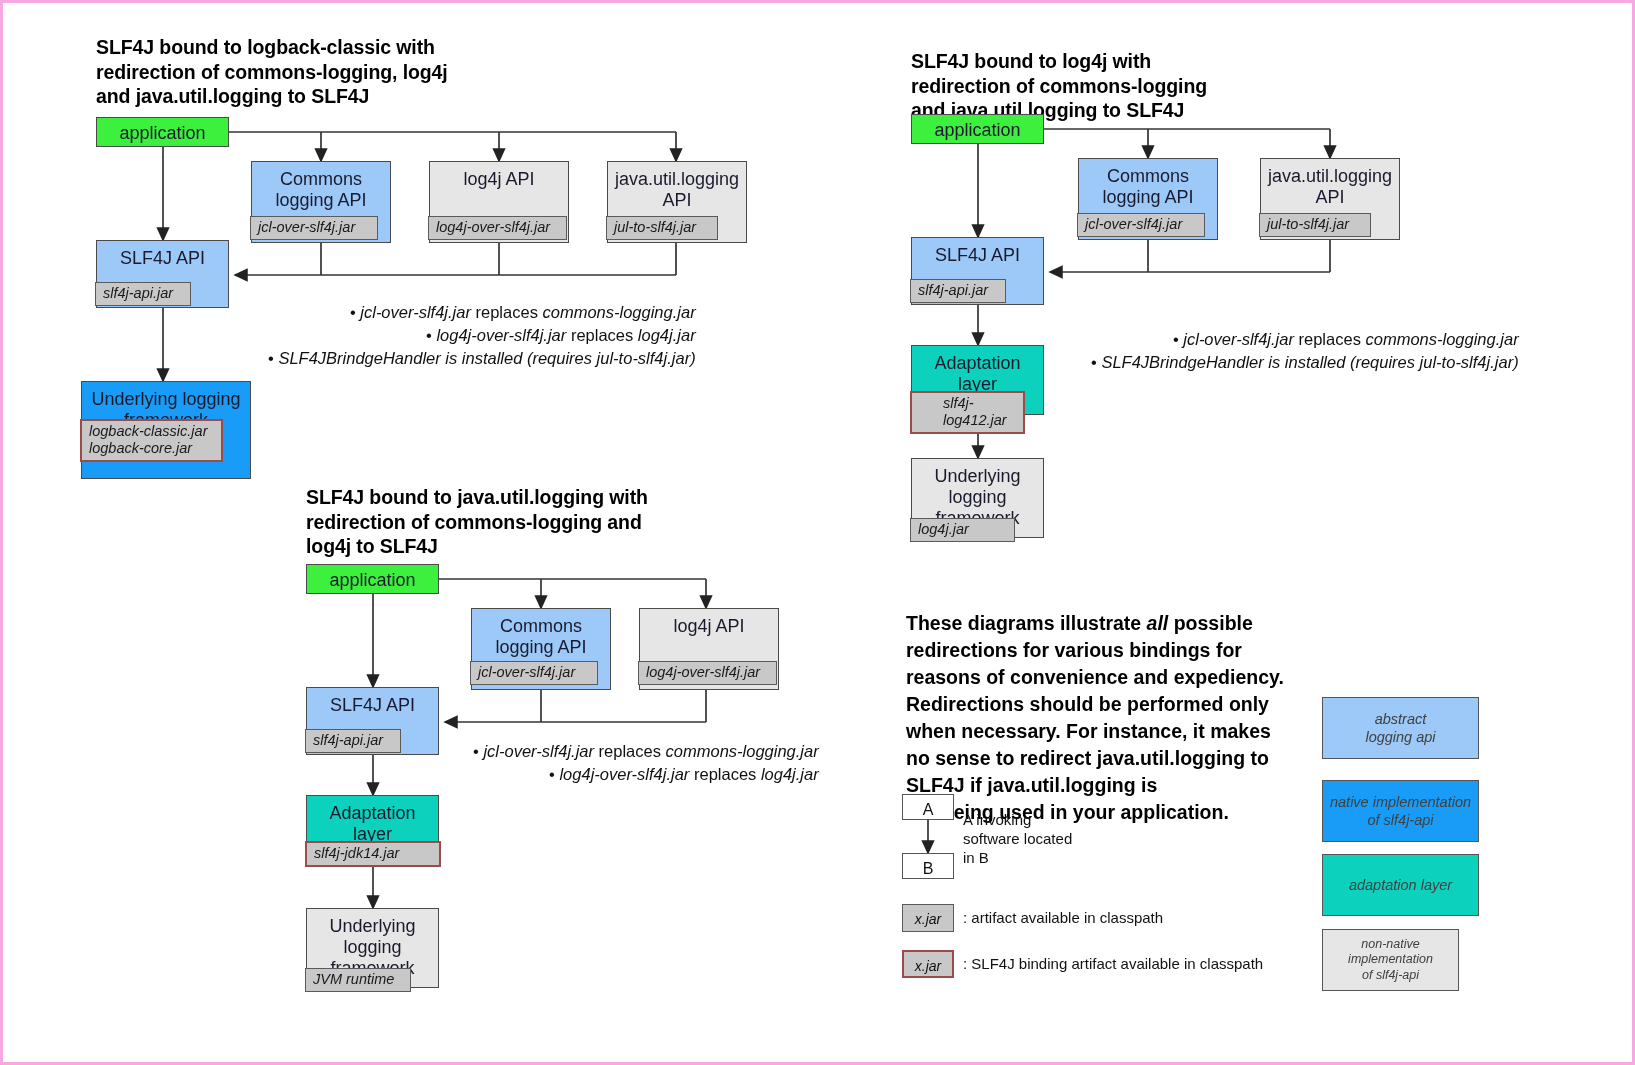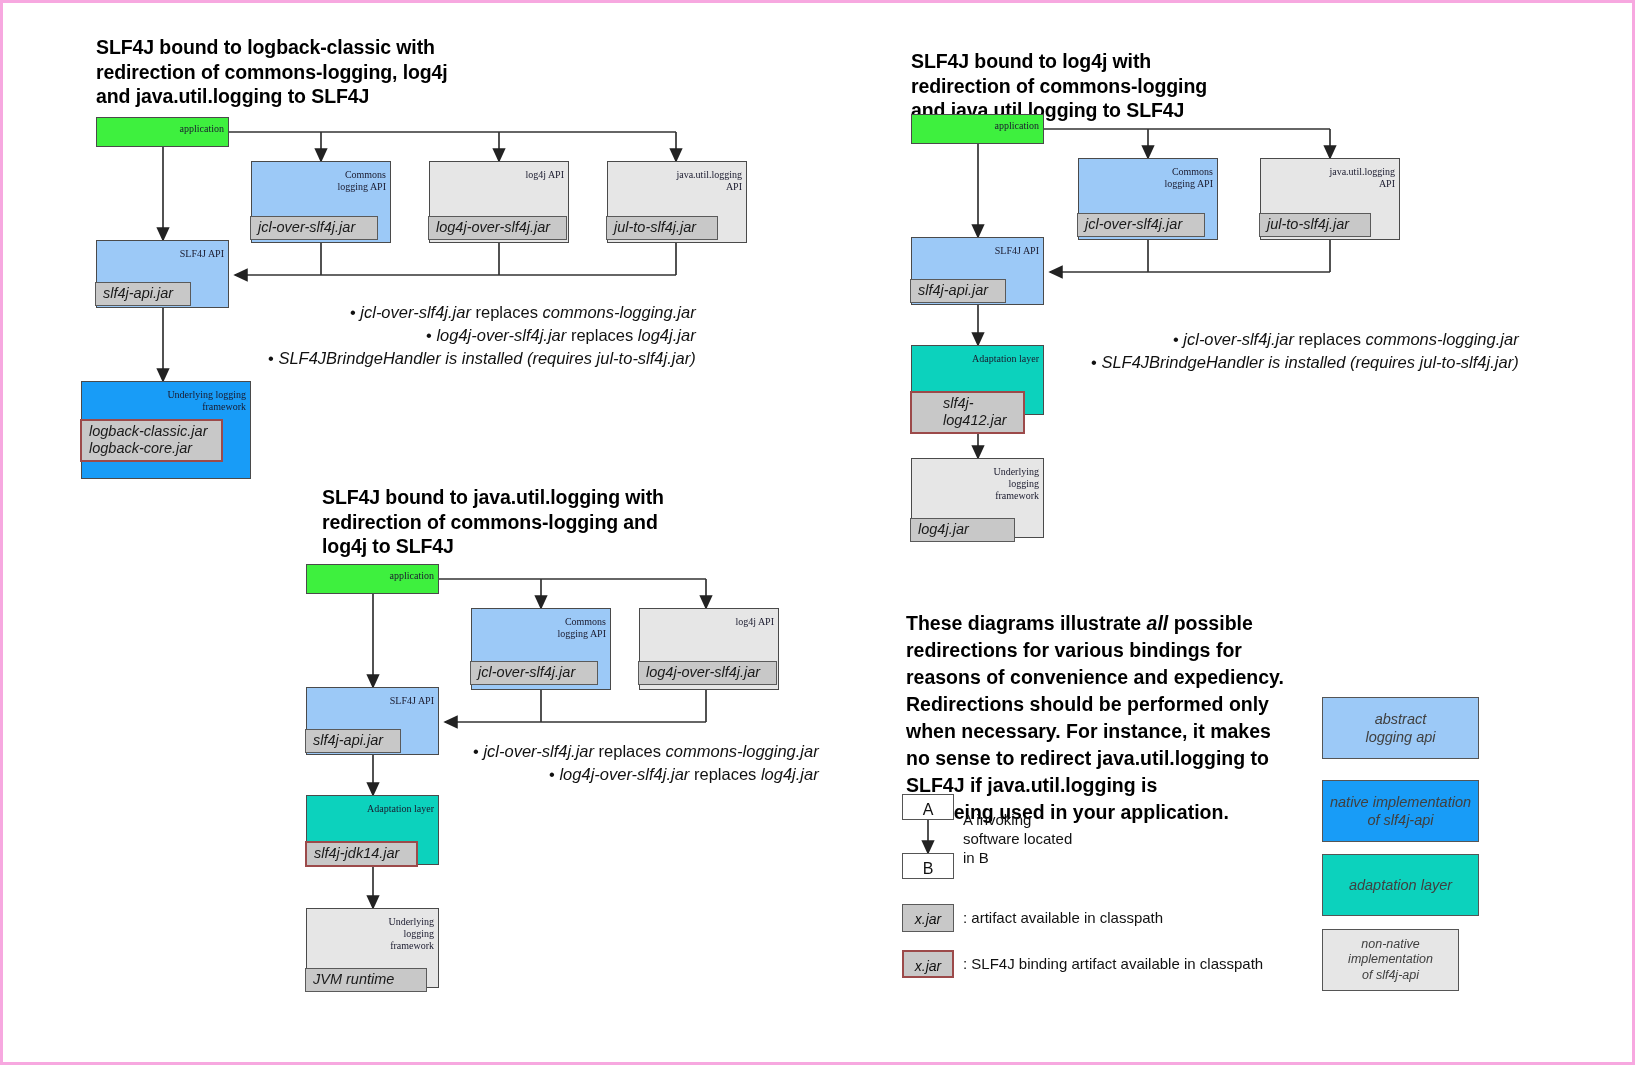--- a/index.html
+++ b/index.html
@@ -25,25 +25,24 @@
     width: 1635px;
     height: 1065px;
     pointer-events: none;
   }
   
   .node {
     position: absolute;
     box-sizing: border-box;
     border: 1.5px solid #4a4a4a;
     color: #1a1a2e;
-    font-size: 10px;
+    font-size: 18px;
     line-height: 1.18;
-    text-align: right;
+    text-align: center;
     display: block;
-    font-family: Liberation Serif, serif;
   }
   .node .title {
     display: block;
     padding-top: 7px;
     padding-left: 4px;
     padding-right: 4px;
     white-space: pre-line;
   }
   .jar {
     position: absolute;
@@ -279,21 +278,21 @@
 logging
 framework</span>
   </div>
   <div class="jar" style="left:907px; top:515px; width:105px;">log4j.jar</div>
 
   <div class="bullets" style="left:1088px; top:325px;">
     <span class="b">• <em>jcl-over-slf4j.jar</em> replaces <em>commons-logging.jar</em></span>
     <span class="b">• <em>SLF4JBrindgeHandler is installed (requires jul-to-slf4j.jar)</em></span>
   </div>
 
-  <div class="heading" style="left:303px; top:482px;margin-left:16px;">SLF4J bound to java.util.logging with
+  <div class="heading" style="left:303px; top:482px;">SLF4J bound to java.util.logging with
 redirection of commons-logging and
 log4j to SLF4J</div>
 
   <div class="node c-app" style="left:303px; top:561px; width:133px; height:30px;">
     <span class="title" style="padding-top:5px;">application</span>
   </div>
 
   <div class="node c-abstract" style="left:468px; top:605px; width:140px; height:82px;">
     <span class="title">Commons
 logging API</span>
@@ -306,28 +305,28 @@
   <div class="jar" style="left:635px; top:658px; width:139px;">log4j-over-slf4j.jar</div>
 
   <div class="node c-abstract" style="left:303px; top:684px; width:133px; height:68px;">
     <span class="title">SLF4J API</span>
   </div>
   <div class="jar" style="left:302px; top:726px; width:96px;">slf4j-api.jar</div>
 
   <div class="node c-adapt" style="left:303px; top:792px; width:133px; height:70px;">
     <span class="title">Adaptation layer</span>
   </div>
-  <div class="jar binding" style="left:302px; top:838px; width:113px;">slf4j-jdk14.jar</div>
+  <div class="jar binding" style="left:302px; top:838px; width:136px;">slf4j-jdk14.jar</div>
 
   <div class="node c-gray" style="left:303px; top:905px; width:133px; height:80px;">
     <span class="title">Underlying
 logging
 framework</span>
   </div>
-  <div class="jar" style="left:302px; top:965px; width:122px;">JVM runtime</div>
+  <div class="jar" style="left:302px; top:965px; width:106px;">JVM runtime</div>
 
   <div class="bullets" style="left:470px; top:737px;">
     <span class="b">• <em>jcl-over-slf4j.jar</em> replaces <em>commons-logging.jar</em></span>
     <span class="b">• <em>log4j-over-slf4j.jar</em> replaces <em>log4j.jar</em></span>
   </div>
 
   <div class="note" style="left:903px; top:580px;">
     <span>These diagrams illustrate </span><i>all</i><span> possible
 redirections for various bindings for
 reasons of convenience and expediency.

